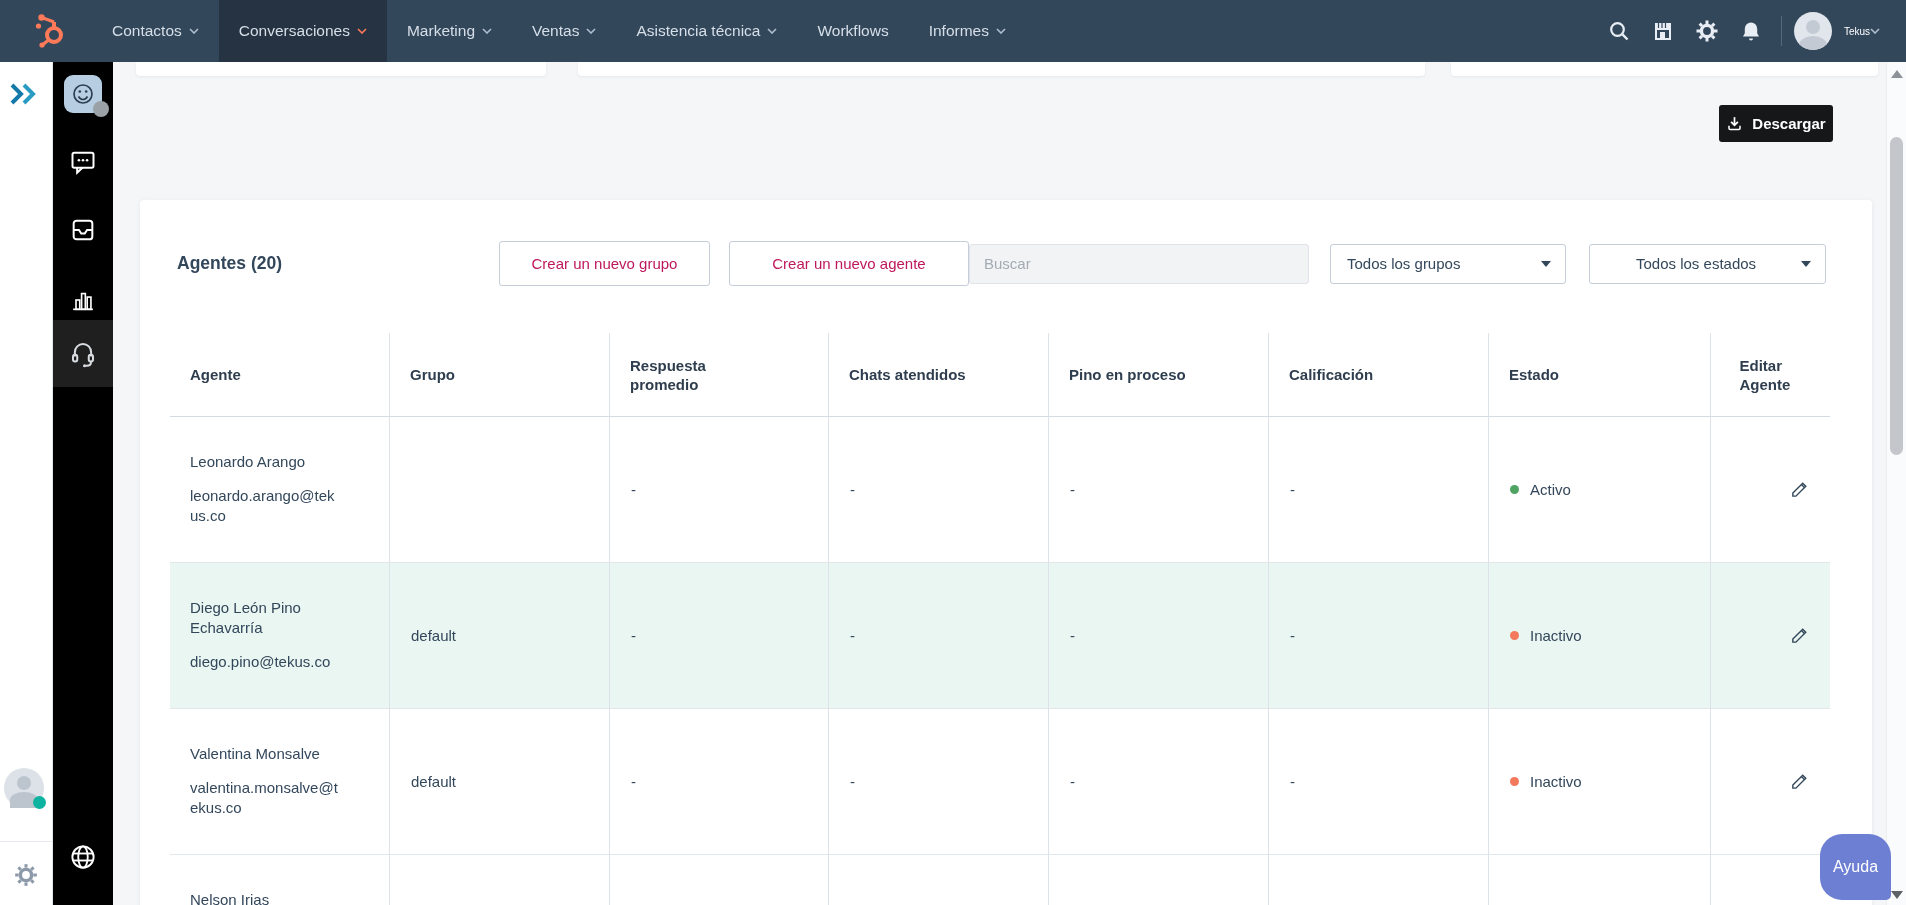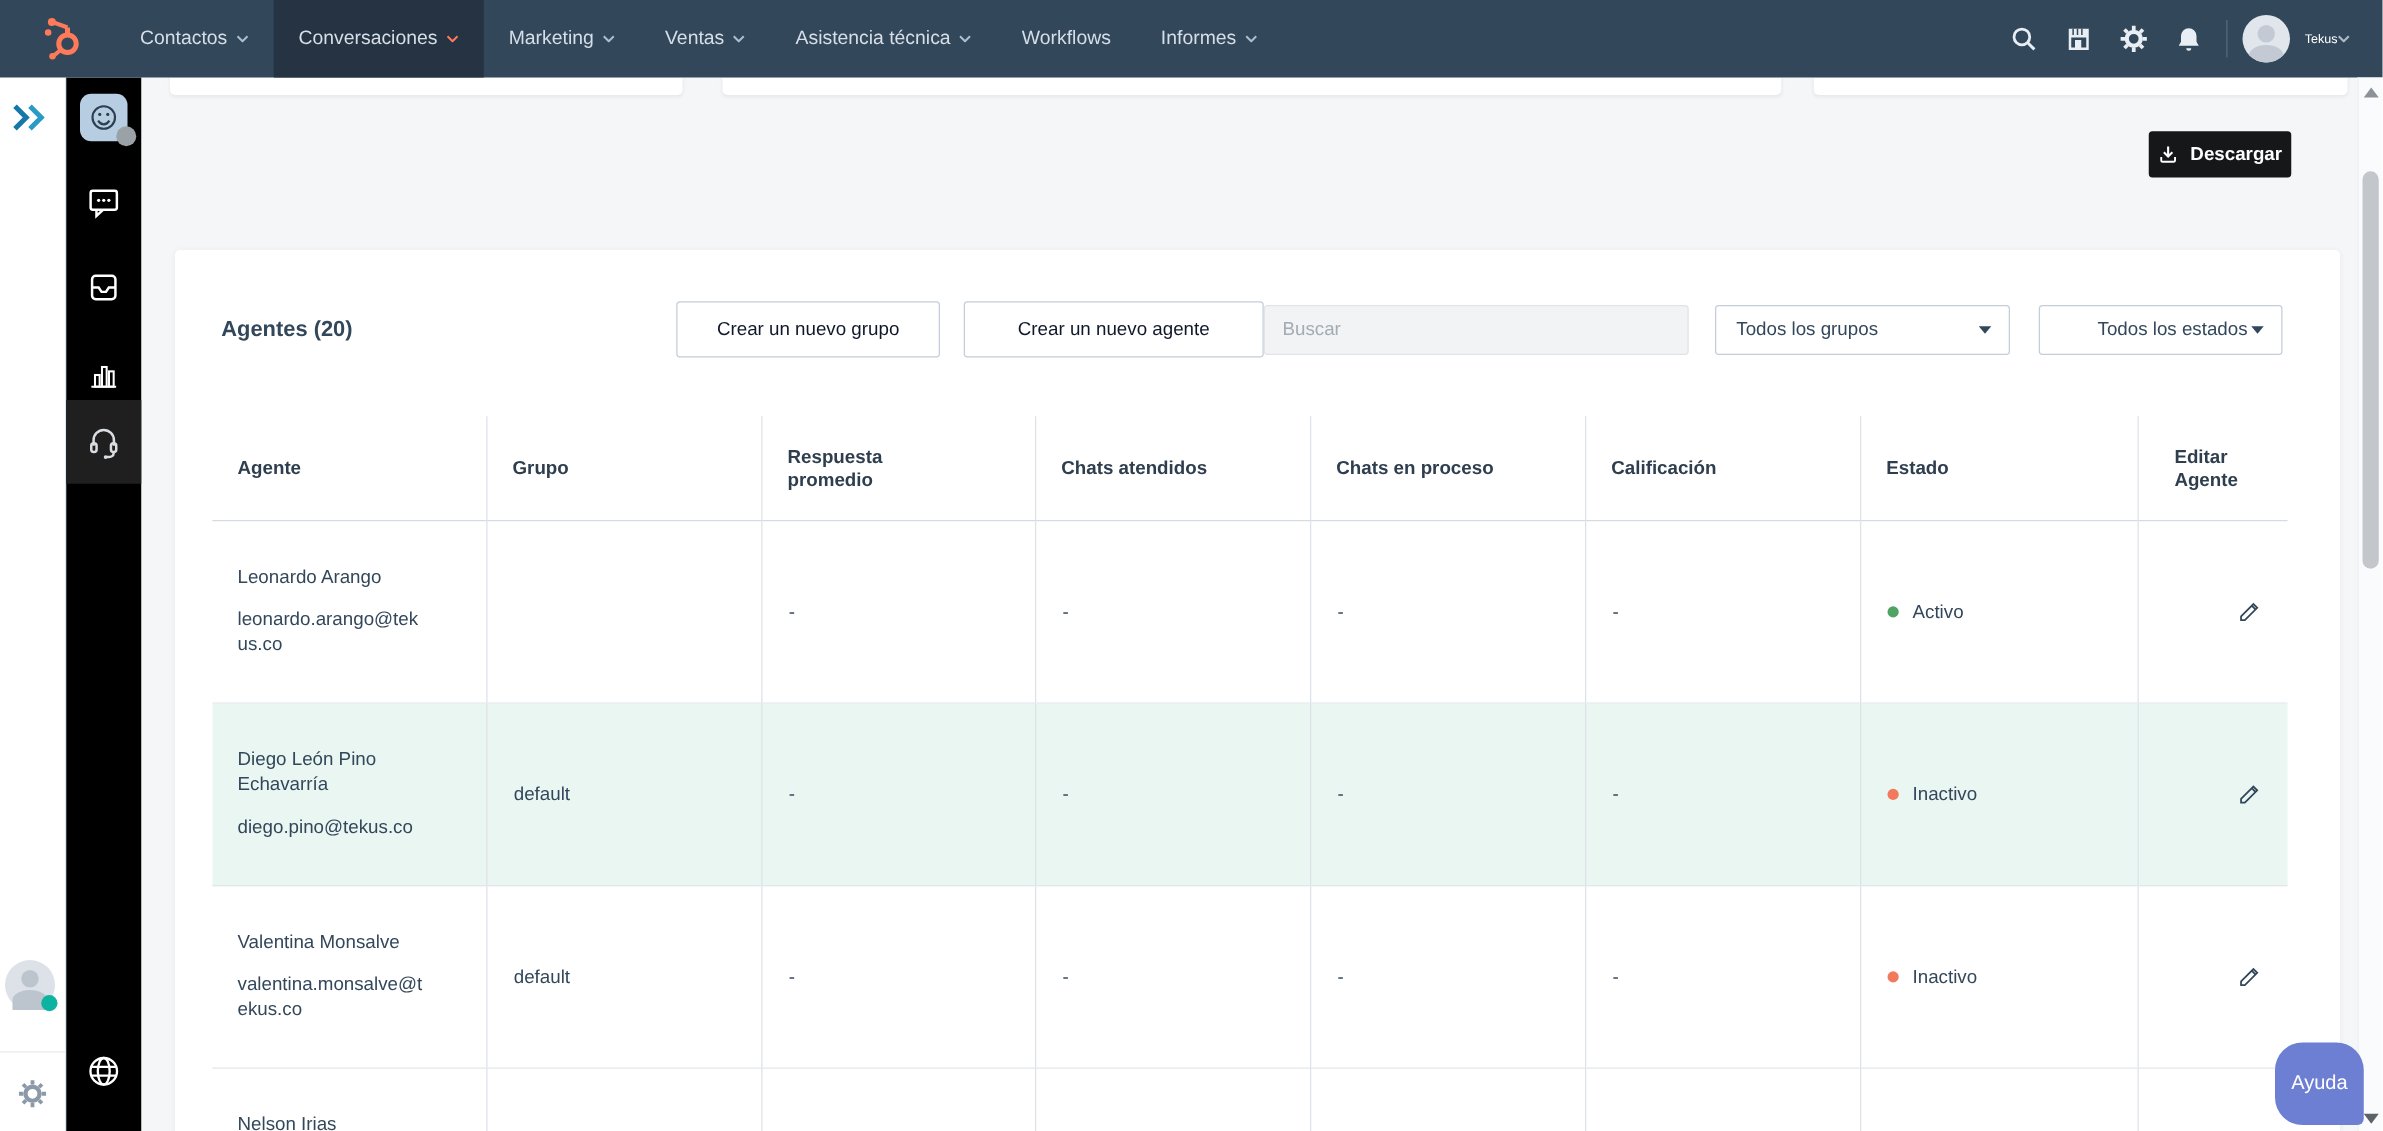--- a/index.html
+++ b/index.html
@@ -58,31 +58,31 @@
     display:flex; align-items:center; justify-content:center; gap:9px; cursor:pointer;
     font-family:"Liberation Sans", sans-serif; }
 
   #panel { position:absolute; left:27px; top:138px; width:1732px; height:740px; background:#fff;
     border-radius:4px; box-shadow:0 1px 5px rgba(45,62,80,.07); }
 
   #controls { position:absolute; left:0; top:41px; width:1732px; height:45px; display:flex; align-items:center; }
   #section-title { margin-left:37px; font-size:17.5px; font-weight:bold; color:#33475b; }
   #controls .spacer { flex:1; }
   .ghost-btn { height:45px; background:#fff; border:1px solid #c4cdd8; border-radius:3px;
-    font-size:15px; color:#0f172a; cursor:pointer; font-family:"Liberation Sans", sans-serif; }
+    font-size:15px; color:#be185d; cursor:pointer; font-family:"Liberation Sans", sans-serif; }
   #btn-create-group { width:211px; margin-right:19px; }
   #btn-create-agent { width:240px; margin-right:0; }
   #search-input { width:340px; height:40px; background:#f2f3f5; border:1px solid #e0e3e8; border-radius:3px;
     padding:0 14px; font-size:15px; color:#33475b; font-family:"Liberation Sans", sans-serif; }
   #search-input::placeholder { color:#a3abb5; }
   .select-box { height:40px; background:#fff; border:1px solid #c4cdd8; border-radius:3px;
     display:flex; align-items:center; justify-content:space-between; padding:0 14px 0 16px;
     font-size:15px; color:#33475b; cursor:pointer; }
   #select-groups { width:236px; margin-left:21px; }
-  #select-states { width:195px; margin-left:23px; margin-right:46px;padding-left:46px; }
+  #select-states { width:237px; margin-left:23px; margin-right:46px;padding-left:46px; }
   .caret-down { width:0; height:0; border-left:5px solid transparent; border-right:5px solid transparent;
     border-top:6px solid #33475b; }
 
   
   #agents-table { position:absolute; left:30px; top:133px; width:1660px; }
   .trow { display:grid; grid-template-columns:219px 220px 219px 220px 220px 220px 222px 120px; }
   .trow > div { border-left:1px solid #dde2e8; }
   .trow > div:first-child { border-left:none; }
   #thead { height:84px; }
   #thead > div { display:flex; align-items:center; padding-left:20px; font-size:15px; font-weight:600;
@@ -363,21 +363,21 @@
         <div>
             <span>Grupo</span>
           </div>
         <div class="th-wrap">
             <span>Respuesta promedio</span>
           </div>
         <div>
             <span>Chats atendidos</span>
           </div>
         <div>
-            <span>Chats en proceso</span>
+            <span>Pino en proceso</span>
           </div>
         <div>
             <span>Calificación</span>
           </div>
         <div>
             <span>Estado</span>
           </div>
         <div class="th-center">
             <span>Editar Agente</span>
           </div>

